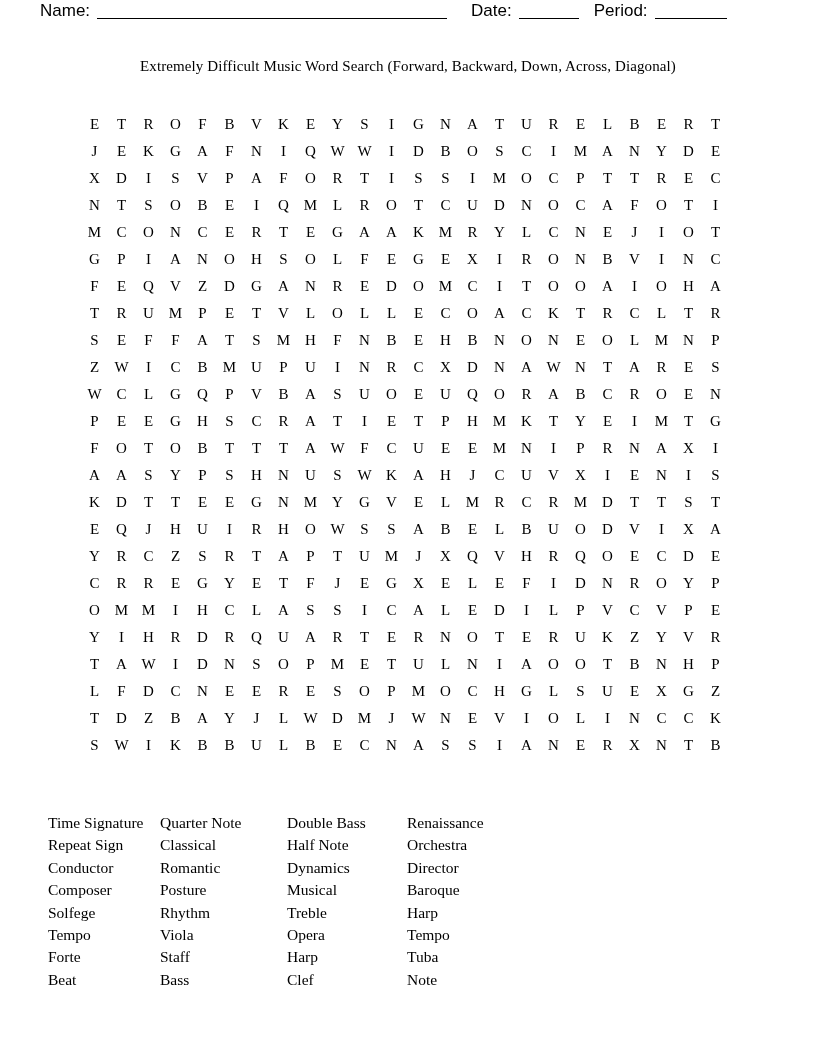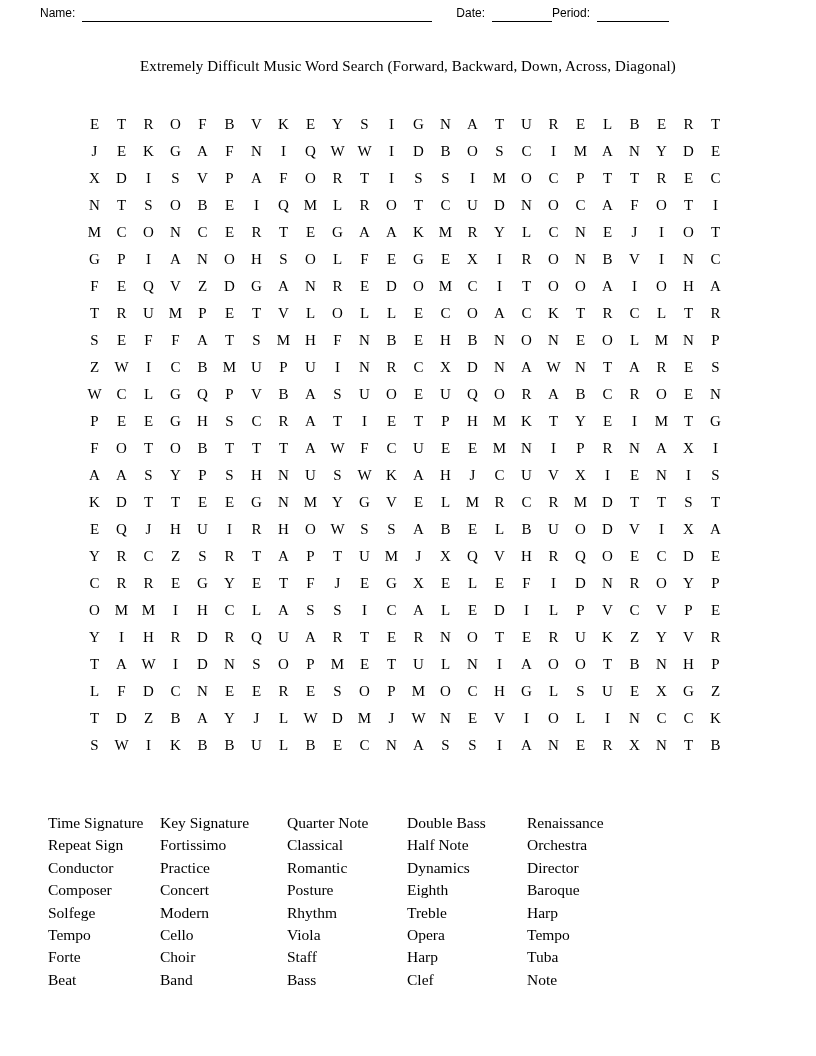--- a/index.html
+++ b/index.html
@@ -15,36 +15,36 @@
   }
 
   
   .header {
     position: absolute;
     top: 2px;
     left: 40px;
     right: 74px;
     height: 22px;
     display: flex;
-    align-items: center;
+    align-items: flex-start;
     font-family: "Liberation Sans", "DejaVu Sans", sans-serif;
-    font-size: 12px;
+    font-size: 17px;
     line-height: 18px;
   }
   .header .label { white-space: nowrap; }
   .blank {
     display: inline-block;
     height: 17px;
     border-bottom: 1.6px solid #000000;
   }
   .name-blank   { width: 350px; margin-left: 7px; }
   .date-blank   { width: 60px;  margin-left: 7px; }
   .period-blank { width: 72px;  margin-left: 7px; }
   .date-label   { margin-left: 24px; }
-  .period-label { }
+  .period-label { margin-left: 15px; }
 
   
   .title {
     position: absolute;
     top: 58px;
     left: 0;
     width: 100%;
     text-align: center;
     font-size: 15px;
     letter-spacing: 0.1px;
@@ -682,44 +682,34 @@
         <div class="word">Time Signature</div>
         <div class="word">Repeat Sign</div>
         <div class="word">Conductor</div>
         <div class="word">Composer</div>
         <div class="word">Solfege</div>
         <div class="word">Tempo</div>
         <div class="word">Forte</div>
         <div class="word">Beat</div>
       </div>
       <div class="word-col">
-        <div class="word">Key Signature</div>
-        <div class="word">Fortissimo</div>
-        <div class="word">Practice</div>
-        <div class="word">Concert</div>
-        <div class="word">Modern</div>
-        <div class="word">Cello</div>
-        <div class="word">Choir</div>
-        <div class="word">Band</div>
-      </div>
-      <div class="word-col">
         <div class="word">Quarter Note</div>
         <div class="word">Classical</div>
         <div class="word">Romantic</div>
         <div class="word">Posture</div>
         <div class="word">Rhythm</div>
         <div class="word">Viola</div>
         <div class="word">Staff</div>
         <div class="word">Bass</div>
       </div>
       <div class="word-col">
         <div class="word">Double Bass</div>
         <div class="word">Half Note</div>
         <div class="word">Dynamics</div>
-        <div class="word">Eighth</div>
+        <div class="word">Musical</div>
         <div class="word">Treble</div>
         <div class="word">Opera</div>
         <div class="word">Harp</div>
         <div class="word">Clef</div>
       </div>
       <div class="word-col">
         <div class="word">Renaissance</div>
         <div class="word">Orchestra</div>
         <div class="word">Director</div>
         <div class="word">Baroque</div>

